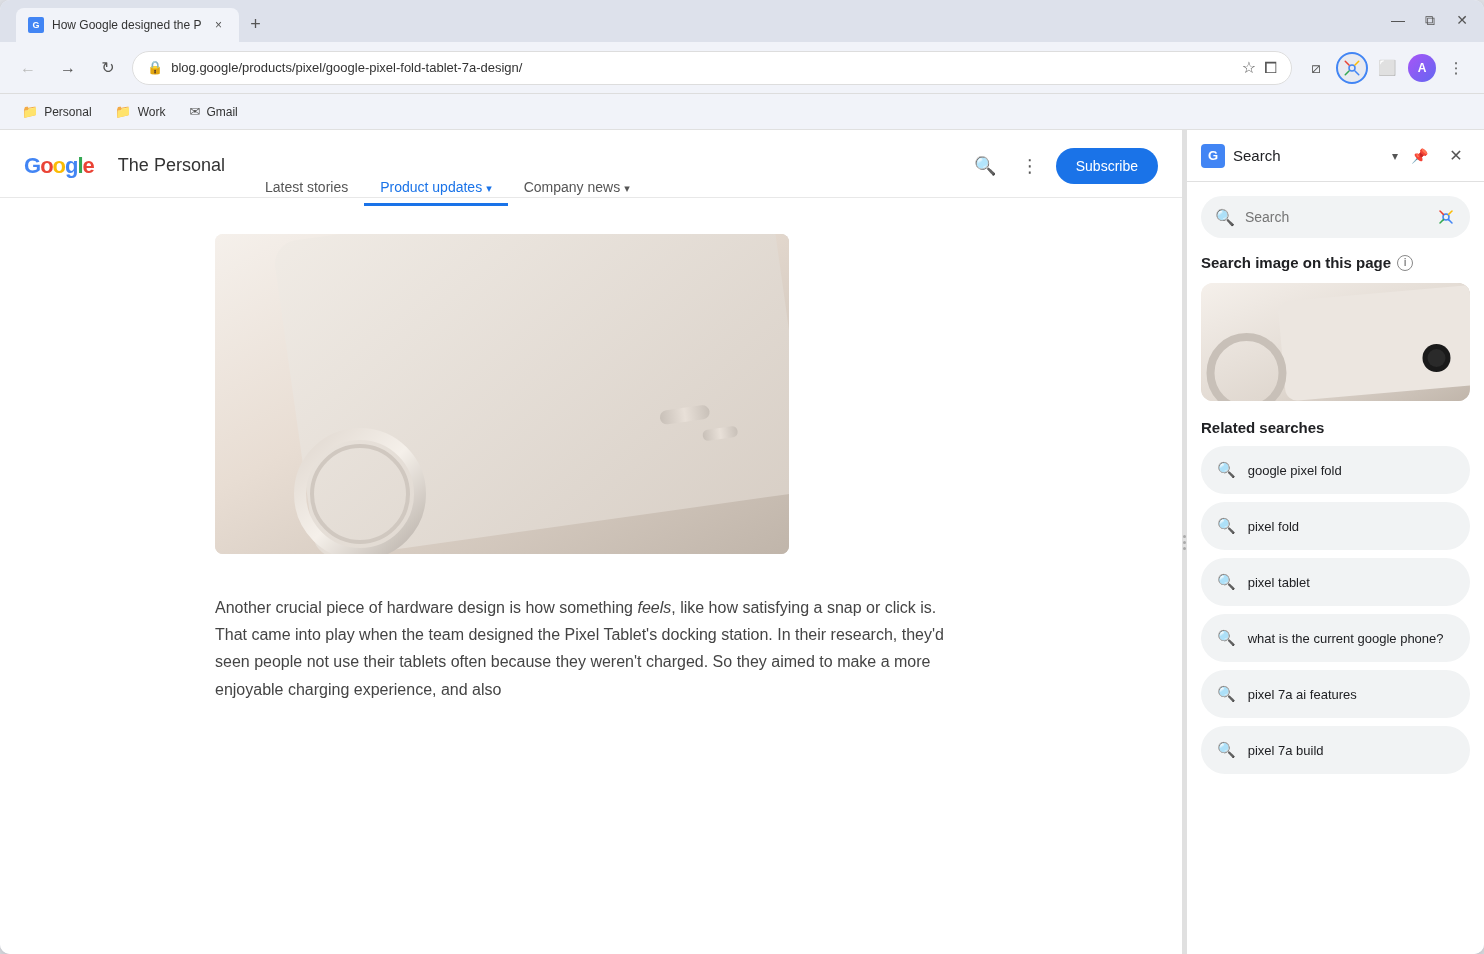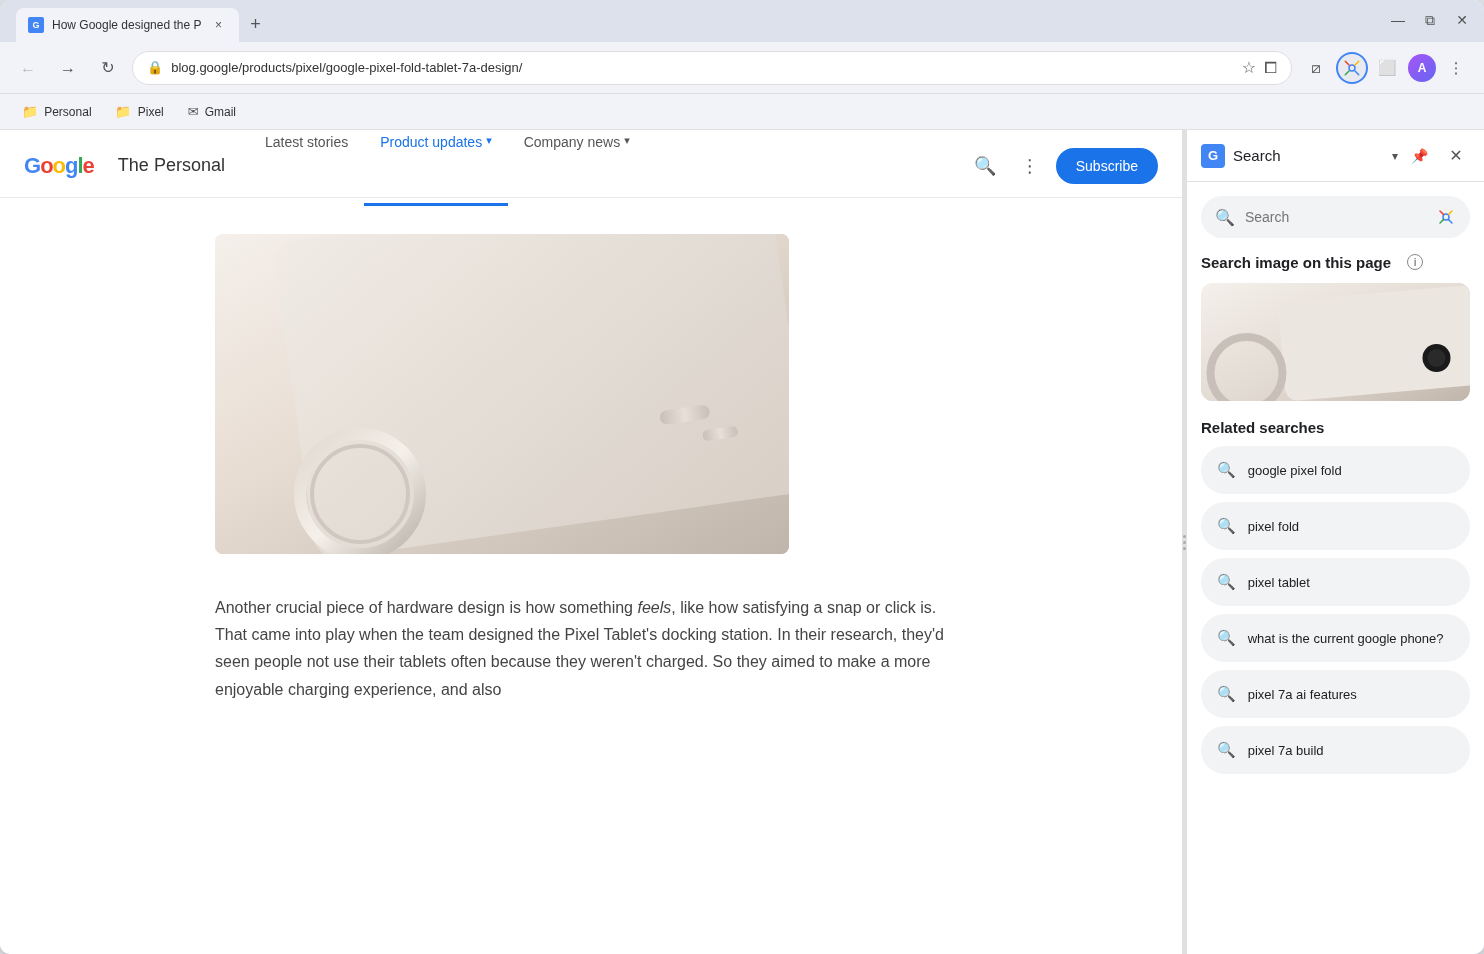--- a/index.html
+++ b/index.html
@@ -251,21 +251,21 @@
     .site-nav {
       display: flex;
       align-items: center;
       gap: 0;
       flex: 1;
     }
     .nav-item {
       padding: 8px 16px;
       height: 80px;
       display: flex;
-      align-items: flex-start;
+      align-items: flex-end;
       font-size: 14px;
       color: #555;
       cursor: pointer;
       border-bottom: 3px solid transparent;
       gap: 4px;
       white-space: nowrap;
     }
     .nav-item.active {
       color: #1a73e8;
       border-bottom-color: #1a73e8;
@@ -442,22 +442,22 @@
       font-size: 11px;
       cursor: pointer;
     }
 
     .panel-section-title {
       font-size: 15px;
       font-weight: 600;
       color: #202124;
       margin-bottom: 12px;
       display: flex;
-      align-items: flex-start;
-      gap: 16px;
+      align-items: center;
+      gap: 6px;
     }
     .info-icon {
       width: 16px; height: 16px;
       border-radius: 50%;
       border: 1px solid #888;
       display: flex; align-items: center; justify-content: center;
       font-size: 10px;
       color: #888;
       cursor: pointer;
     }
@@ -568,21 +568,21 @@
     </div>
   </div>
 
   <div class="bookmarks-bar">
     <div class="bookmark-item">
       <span class="bookmark-icon">📁</span>
       <span>Personal</span>
     </div>
     <div class="bookmark-item">
       <span class="bookmark-icon">📁</span>
-      <span>Pixel</span>
+      <span>Work</span>
     </div>
     <div class="bookmark-item">
       <span class="bookmark-icon">✉</span>
       <span>Gmail</span>
     </div>
   </div>
 
   <div class="page-area">
 
     <div class="website">

